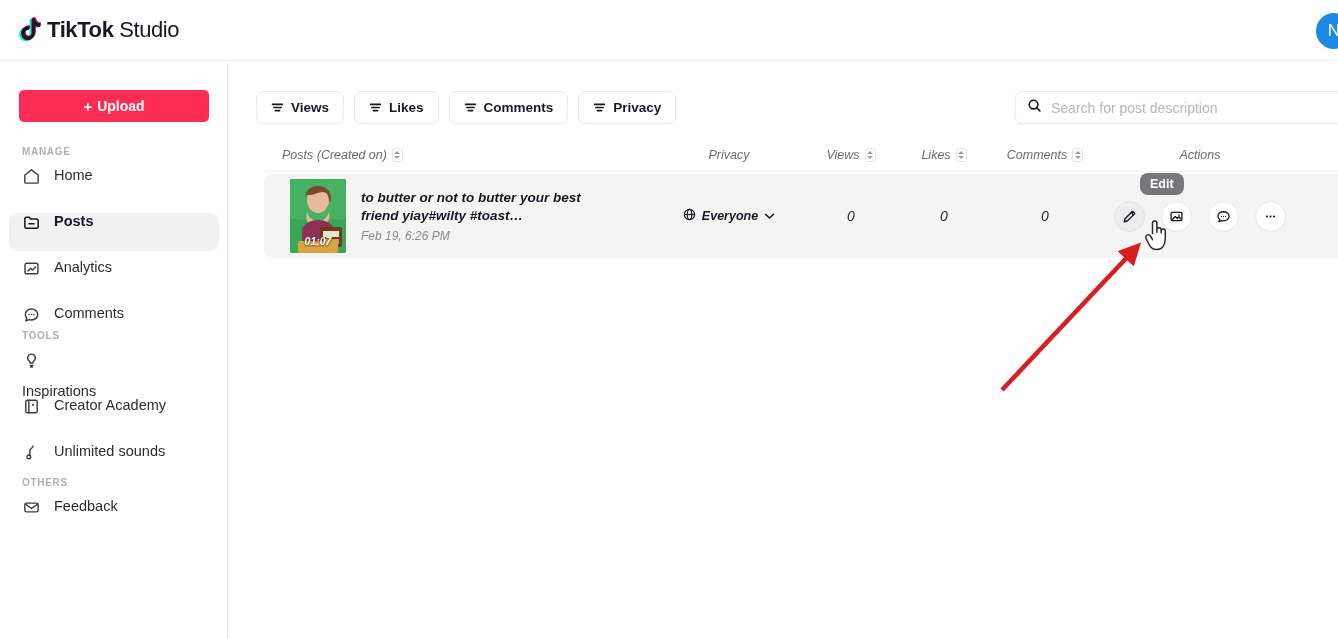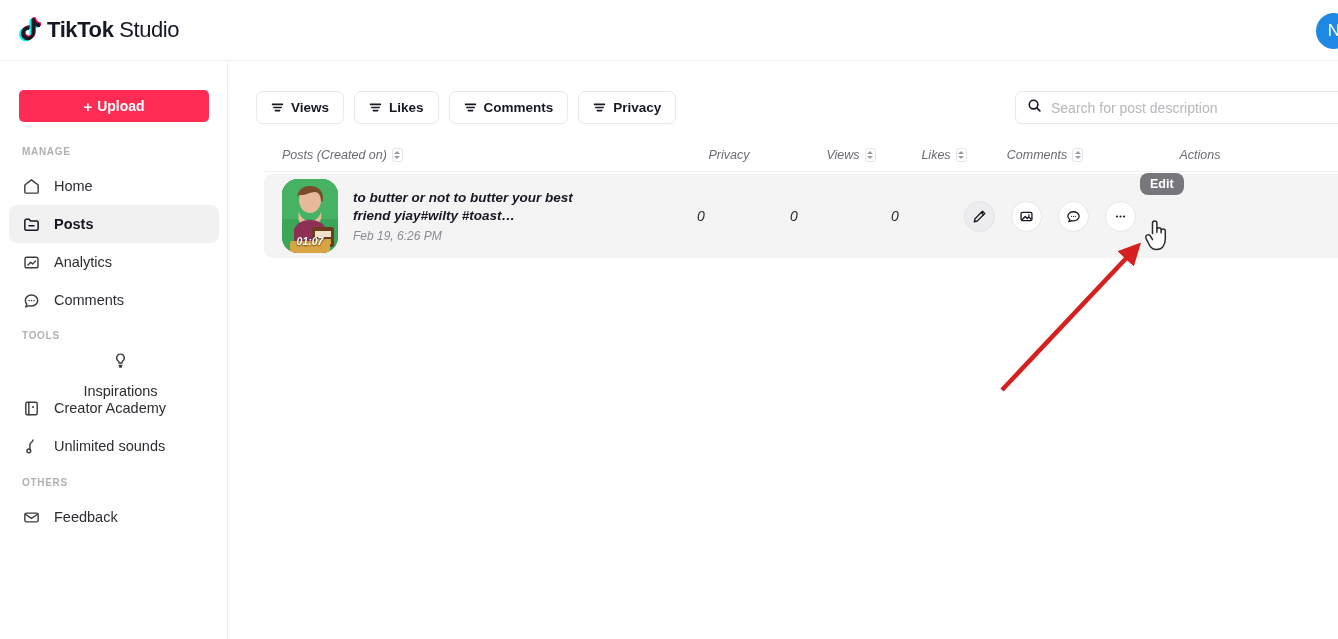--- a/index.html
+++ b/index.html
@@ -54,22 +54,22 @@
   }
   .upload-btn .plus { font-size: 15px; font-weight: 700; line-height: 1; }
 
   .nav-section { margin-top: 0; }
   .nav-head {
     font-size: 10px; font-weight: 700; letter-spacing: 0.7px;
     color: #b0b0b5; text-transform: uppercase;
     padding-left: 22px;
   }
   .nav-item {
-    display: flex; align-items: center; gap: 13px;
-    height: 38px; margin: 0 9px; padding-left: 13px;
+    display: flex; gap: 13px;
+    height: 38px; margin: 8px 9px; padding-left: 13px;
     border-radius: 8px; cursor: pointer;
     font-size: 14.5px; color: #2c2c32;
   }
   .nav-item.active { background: #f1f1f2; font-weight: 700; color: #161823; }
   .nav-icon { width: 19px; height: 19px; flex: 0 0 19px; display:flex; align-items:center; justify-content:center; }
   .nav-icon svg { display: block; }
 
   
   .content { position: absolute; left: 228px; top: 61px; width: 1110px; height: 578px; background: #fff; }
 
@@ -124,22 +124,22 @@
   .sortbox i { display: block; width: 0; height: 0; border-left: 3px solid transparent; border-right: 3px solid transparent; }
   .sortbox i.up   { border-bottom: 3.5px solid #9a9aa2; }
   .sortbox i.down { border-top: 3.5px solid #9a9aa2; }
 
   .row {
     display: flex; align-items: center; height: 84px;
     background: #f4f4f5; border-radius: 9px; margin-top: 2px;
   }
   .cell-posts { width: 390px; padding-left: 18px; display: flex; align-items: center; gap: 15px; }
   .thumb {
-    position: relative; width: 56px; height: 74px; border-radius: 16px;
-    overflow: hidden; flex: 0 0 56px; background: #2ea04a;
+    position: relative; width: 56px; height: 74px; border-radius: 2px;
+    overflow: hidden; flex: 0 0 56px; background: #2ea04a; margin-left: 8px;
   }
   .thumb .dur {
     position: absolute; left: 0; right: 0; bottom: 6px;
     text-align: center; color: #fff; font-size: 10.5px; font-weight: 700;
     text-shadow: 0 1px 2px rgba(0,0,0,0.6);
   }
   .post-meta { display: flex; flex-direction: column; gap: 5px; min-width: 0; }
   .post-title {
     font-size: 13.5px; font-weight: 700; color: #161823; line-height: 1.32;
     max-width: 228px;
@@ -389,20 +389,37 @@
               <rect x="8" y="62" width="40" height="12" rx="2" fill="#d9a443"></rect>
             </svg>
             <span class="dur">01:07</span>
           </div>
           <div class="post-meta">
             <div class="post-title">to butter or not to butter your best friend yiay#wilty #toast…</div>
             <div class="post-date">Feb 19, 6:26 PM</div>
           </div>
         </div>
 
+        <div class="cell-privacy">
+          <div class="privacy-pill">
+            <span>
+              <svg width="13" height="13" viewBox="0 0 14 14" fill="none" stroke="#161823" stroke-width="1.3">
+                  <circle cx="7" cy="7" r="5.6"></circle>
+                  <ellipse cx="7" cy="7" rx="2.4" ry="5.6"></ellipse>
+                  <path d="M1.6 7h10.8"></path>
+                </svg>
+            </span>
+            <span>Everyone</span>
+            <span>
+              <svg width="11" height="8" viewBox="0 0 11 8" fill="none" stroke="#161823" stroke-width="1.5" stroke-linecap="round" stroke-linejoin="round">
+                  <path d="m1.6 2.4 3.9 3.6 3.9-3.6"></path>
+                </svg>
+            </span>
+          </div>
+        </div>
 
         <div class="cell-num views">0</div>
         <div class="cell-num likes">0</div>
         <div class="cell-num comments">0</div>
 
         <div class="cell-actions">
           <div class="act-btn hovered">
             <svg width="15" height="15" viewBox="0 0 16 16" fill="none" stroke="#161823" stroke-width="1.4" stroke-linecap="round" stroke-linejoin="round">
                 <path d="M11.2 2.4 13.6 4.8 5.6 12.8l-3.2.8.8-3.2z"></path>
                 <path d="m9.8 3.8 2.4 2.4"></path>

